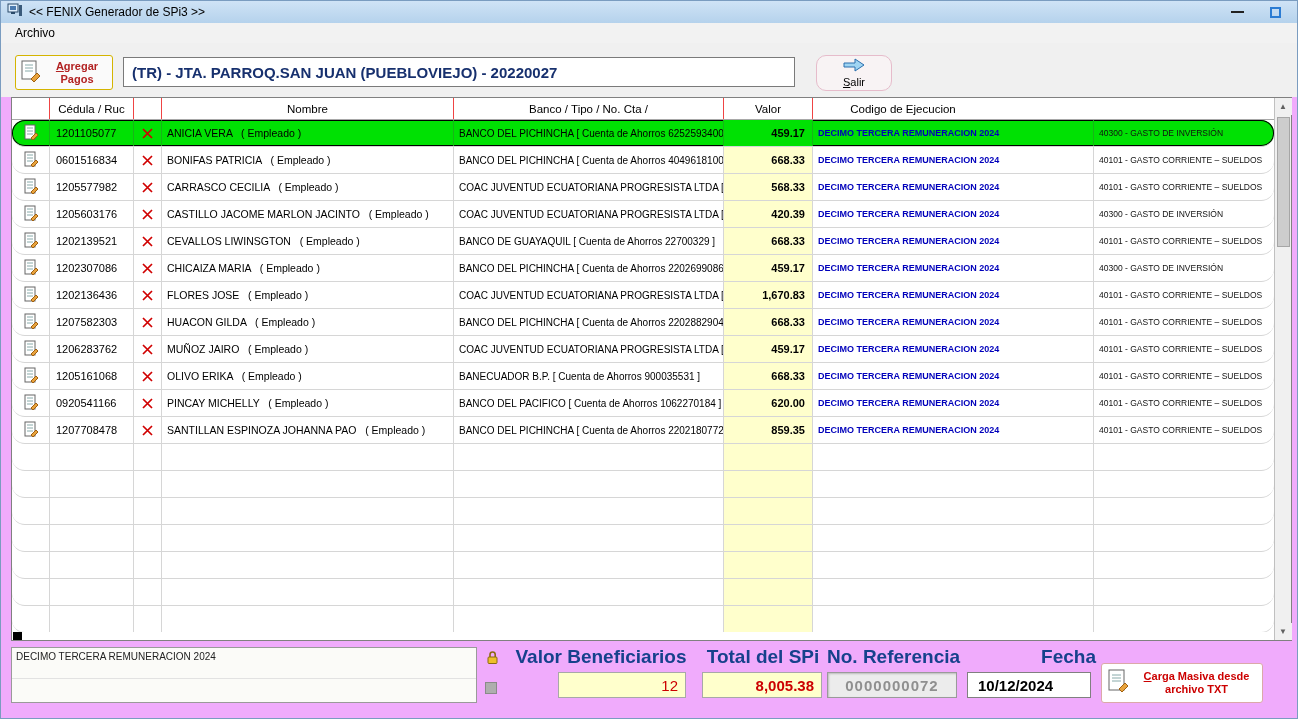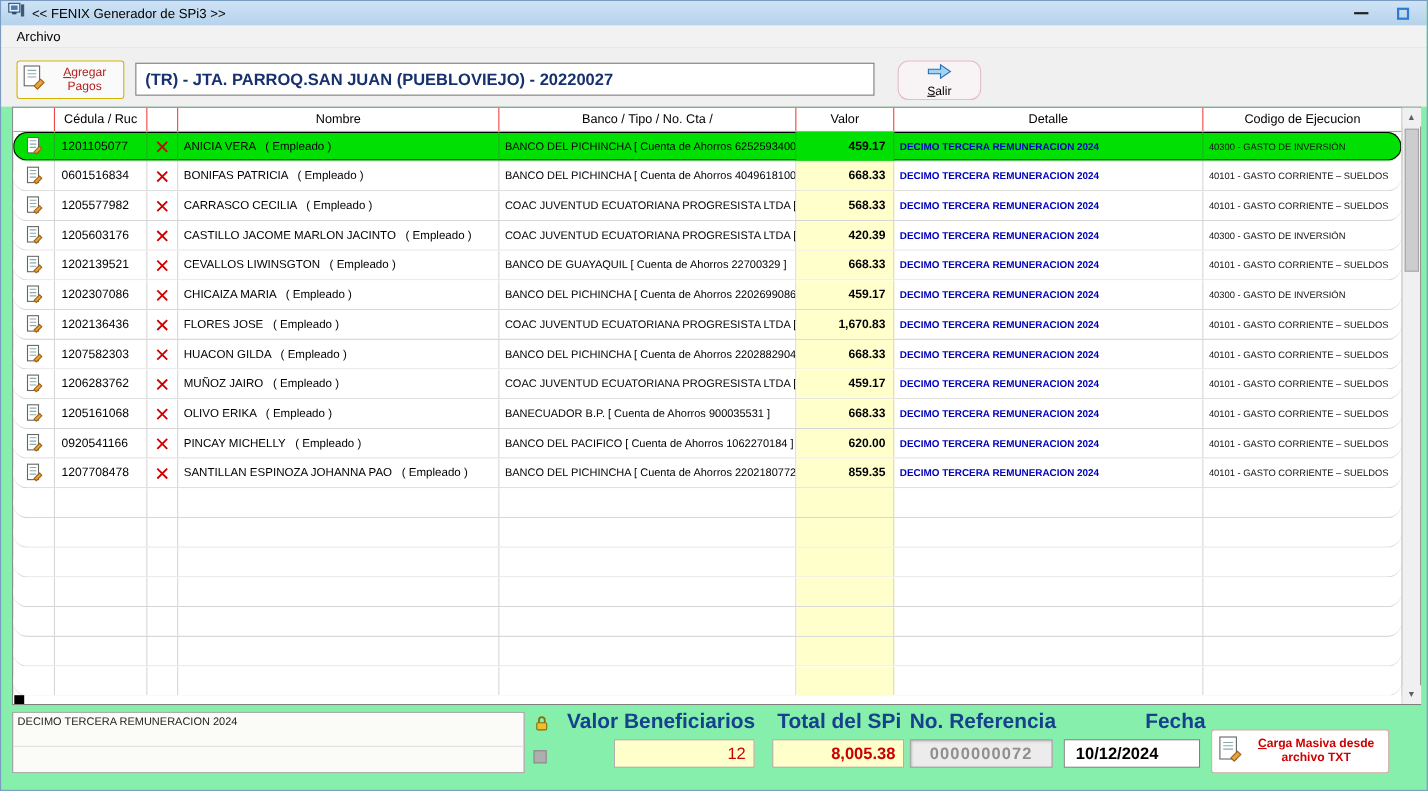--- a/index.html
+++ b/index.html
@@ -1,21 +1,21 @@
 <!DOCTYPE html>
 <html><head>
 <meta charset="utf-8">
 <style>
   * { box-sizing: border-box; margin: 0; padding: 0; }
   html,body { background:#555; }
   body { font-family: "Liberation Sans", "DejaVu Sans", sans-serif; }
 
   .window {
     position: relative; width: 1298px; height: 719px;
-    background: #86efac; overflow: hidden; border: 1px solid #7a9cc0;
+    background: #f0abfc; overflow: hidden; border: 1px solid #7a9cc0;
   }
 
   
   .titlebar {
     position:absolute; left:0; top:0; right:0; height:22px;
     background: linear-gradient(#cfe3f6,#b5d2ec);
     display:flex; align-items:center; padding:0 6px; gap:6px;
   }
   .titlebar .title { font-size:12px; color:#000; }
   .titlebar .winbtns { margin-left:auto; display:flex; gap:26px; align-items:center; padding-right:10px; }
@@ -29,21 +29,21 @@
   }
   .menu-item { font-size:12px; color:#000; padding:16px 6px;text-align:right; }
 
   
   .toolbar { position:absolute; left:0; top:42px; right:0; height:54px; background:#f0f0f0; }
   .btn-agregar {
     position:absolute; left:14px; top:12px; width:98px; height:35px;
     background:#fafafa; border:1px solid #d4b400; border-radius:3px;
     display:flex; align-items:center; gap:4px; padding:2px 4px; cursor:pointer;
   }
-  .btn-agregar .lbl { font-size:11px; font-weight:normal; color:#b22222; text-align:center; line-height:1.15; width:62px; }
+  .btn-agregar .lbl { font-size:11px; font-weight:bold; color:#b22222; text-align:center; line-height:1.15; width:62px; }
   .btn-agregar .lbl::first-letter { text-decoration: underline; }
   .entity-field {
     position:absolute; left:122px; top:14px; width:672px; height:30px;
     background:#fff; border:1px solid #7a7a7a;
     font-size:15px; font-weight:bold; color:#17306e;
     display:flex; align-items:center; padding-left:8px;
   }
   .btn-salir {
     position:absolute; left:815px; top:12px; width:76px; height:36px;
     background:#f8f3f4; border:1px solid #e6bccb; border-radius:10px;
@@ -178,21 +178,20 @@
 
   <div class="grid">
     <div class="grid-inner">
       <div class="thead">
         <div class="hcell" style="width:38px"></div>
         <div class="hcell" style="width:84px">Cédula / Ruc</div>
         <div class="hcell" style="width:28px"></div>
         <div class="hcell" style="width:292px">Nombre</div>
         <div class="hcell" style="width:270px">Banco / Tipo / No. Cta /</div>
         <div class="hcell" style="width:89px">Valor</div>
-        <div class="hcell" style="width:281px">Detalle</div>
         <div class="hcell" style="width:180px;border-right:none">Codigo de Ejecucion</div>
       </div>
       <div>
           <div class="trow selected">
     <div class="cell c-icon">
       <svg width="16" height="18" viewBox="0 0 16 18">
         <rect x="2" y="1" width="10" height="14" fill="#fff" stroke="#666"></rect>
         <line x1="4" y1="4" x2="10" y2="4" stroke="#8aa"></line>
         <line x1="4" y1="7" x2="10" y2="7" stroke="#8aa"></line>
         <line x1="4" y1="10" x2="10" y2="10" stroke="#8aa"></line>

